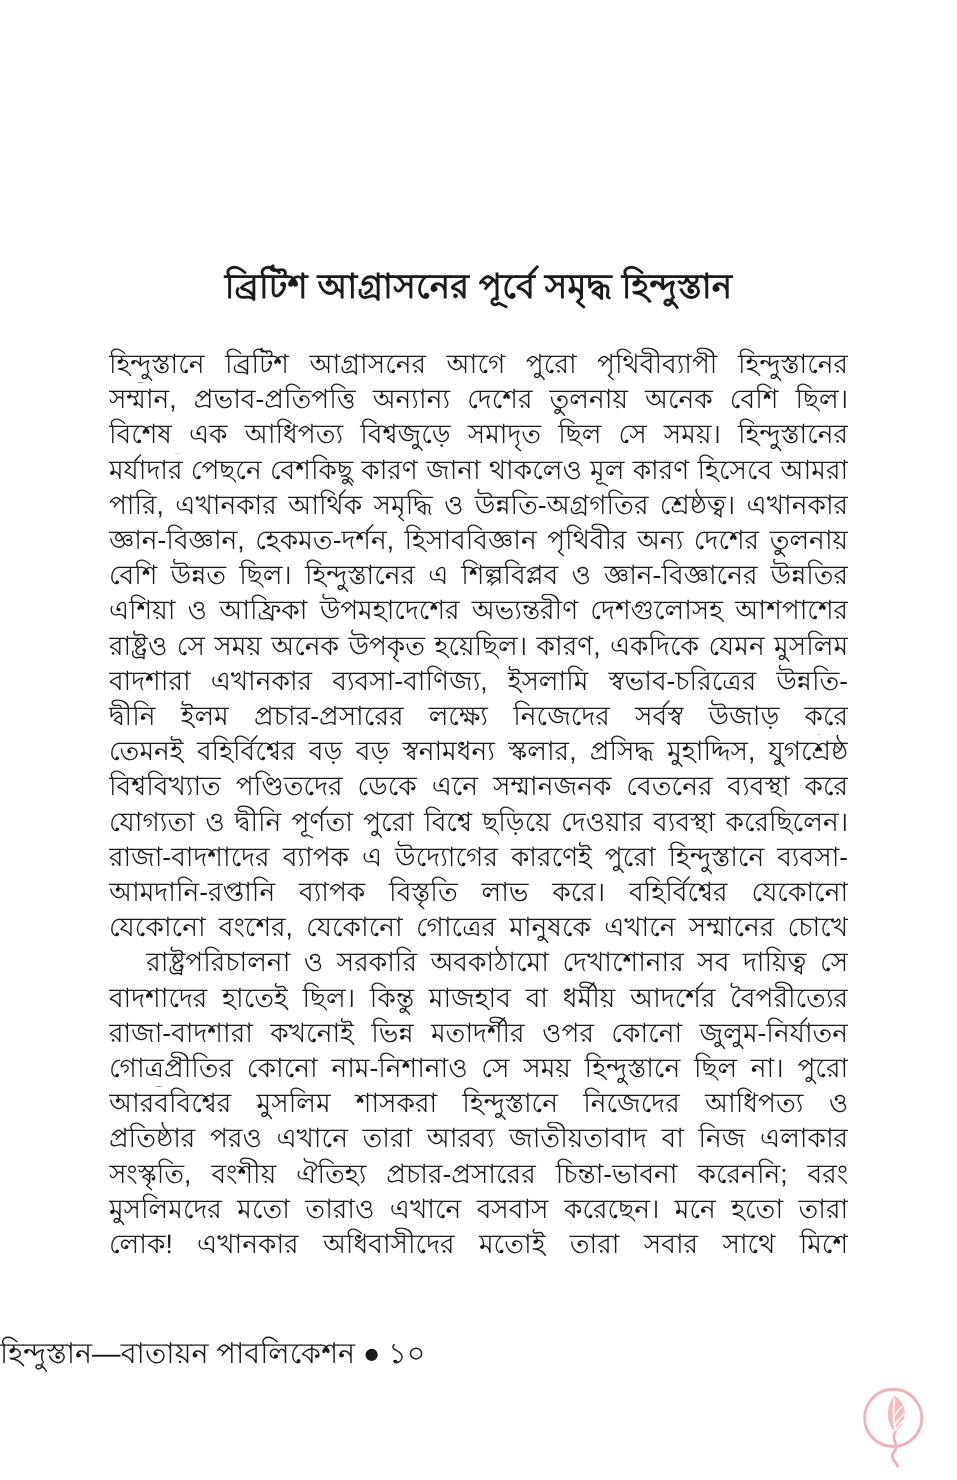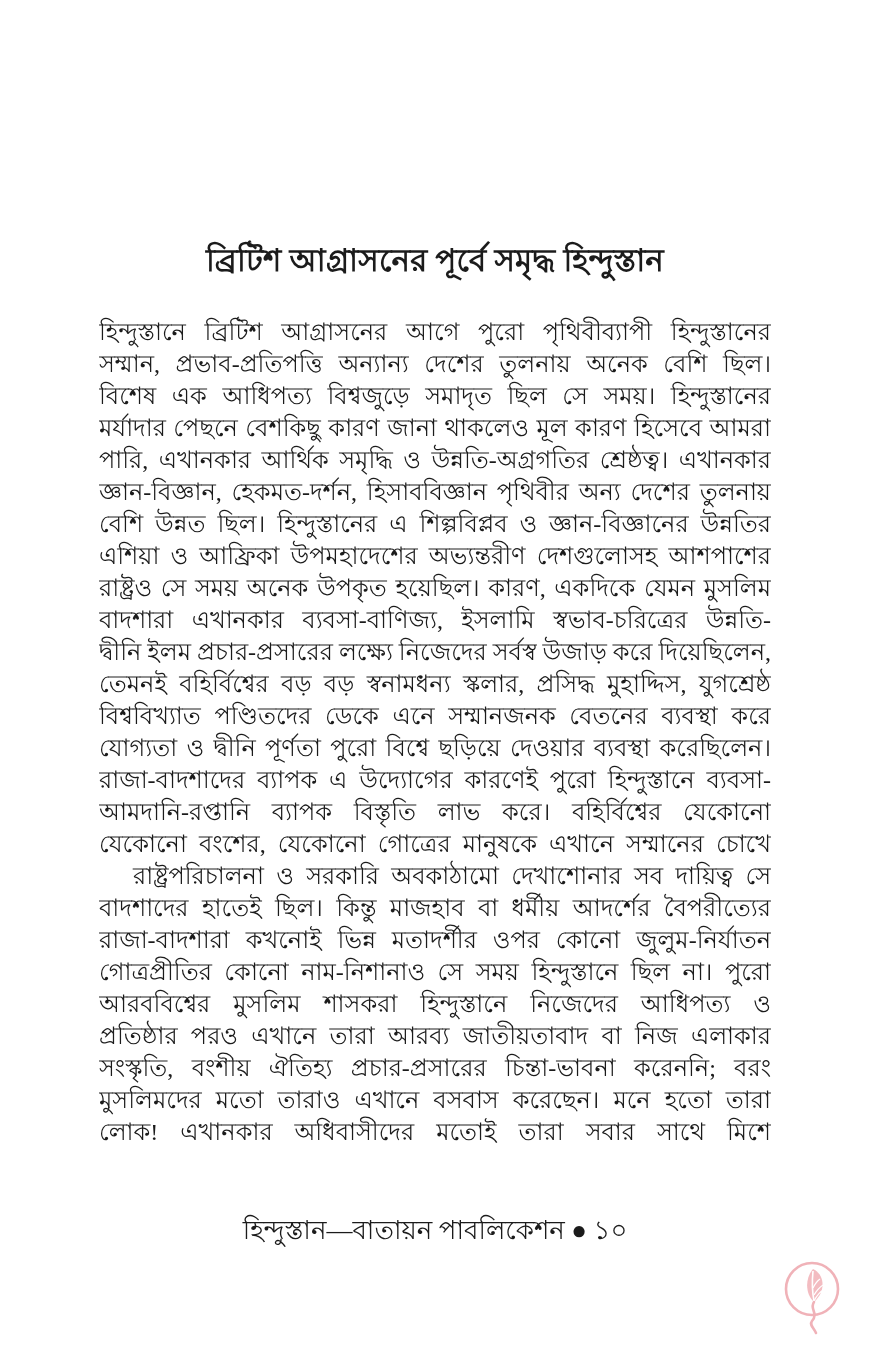--- a/index.html
+++ b/index.html
@@ -2,21 +2,21 @@
 <html><head>
 <meta charset="utf-8">
 <style>
   html, body { margin: 0; padding: 0; background: #ffffff; }
   .page {
     position: relative;
     width: 870px;
     height: 1345px;
     background: #ffffff;
     color: #1b1b1b;
-    font-family: Liberation Serif, serif;
+    font-family: Liberation Sans, sans-serif;
     overflow: hidden;
   }
   .title {
     position: absolute;
     top: 236px;
     left: 0;
     width: 100%;
     margin: 0;
     text-align: center;
     font-size: 31px;
@@ -38,21 +38,20 @@
     text-align: justify;
     text-align-last: justify;
   }
   .para.last-left .line:last-child { text-align-last: left; }
   .para.indent-first .line:first-child { text-indent: 34px; }
   .footer {
     position: absolute;
     top: 1210px;
     left: 0;
     width: 100%;
-    text-align: center;
     font-size: 26px;
   }
   .logo {
     position: absolute;
     left: 781px;
     top: 1259px;
     width: 62px;
     height: 80px;
   }
 </style>

